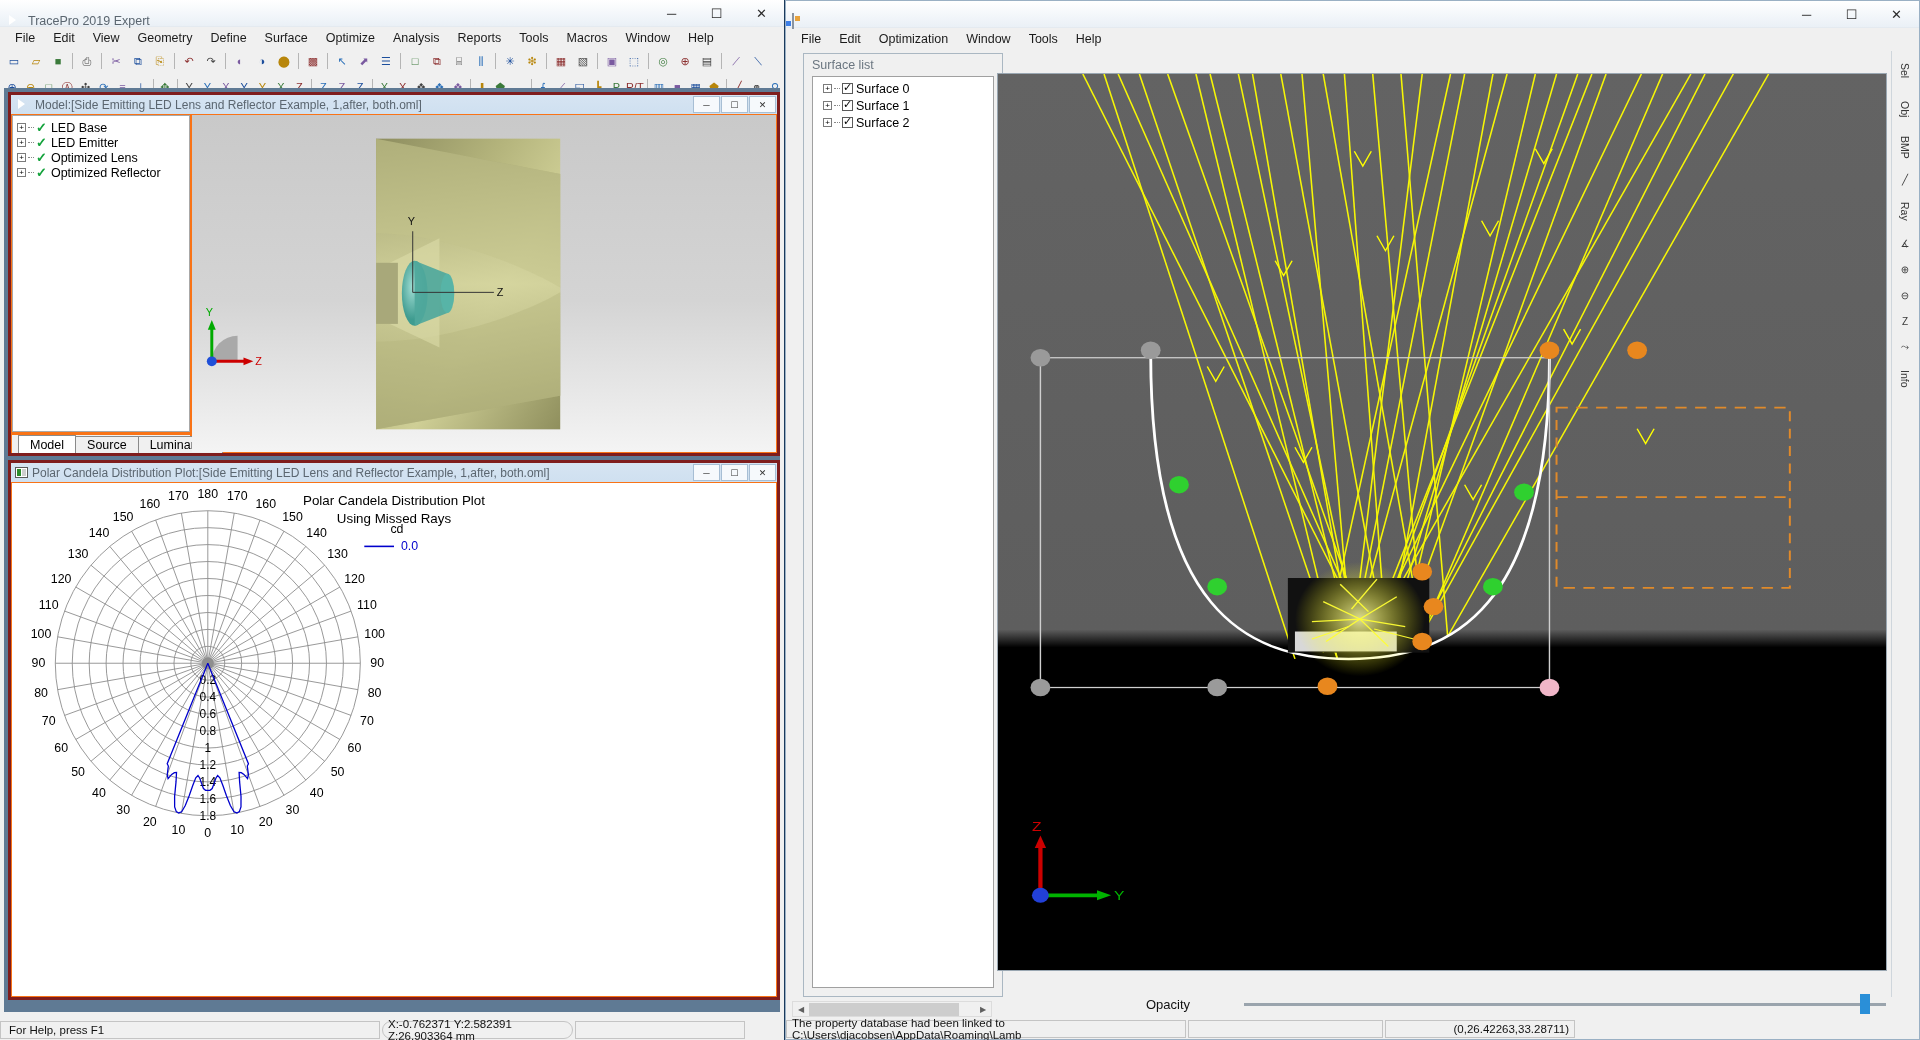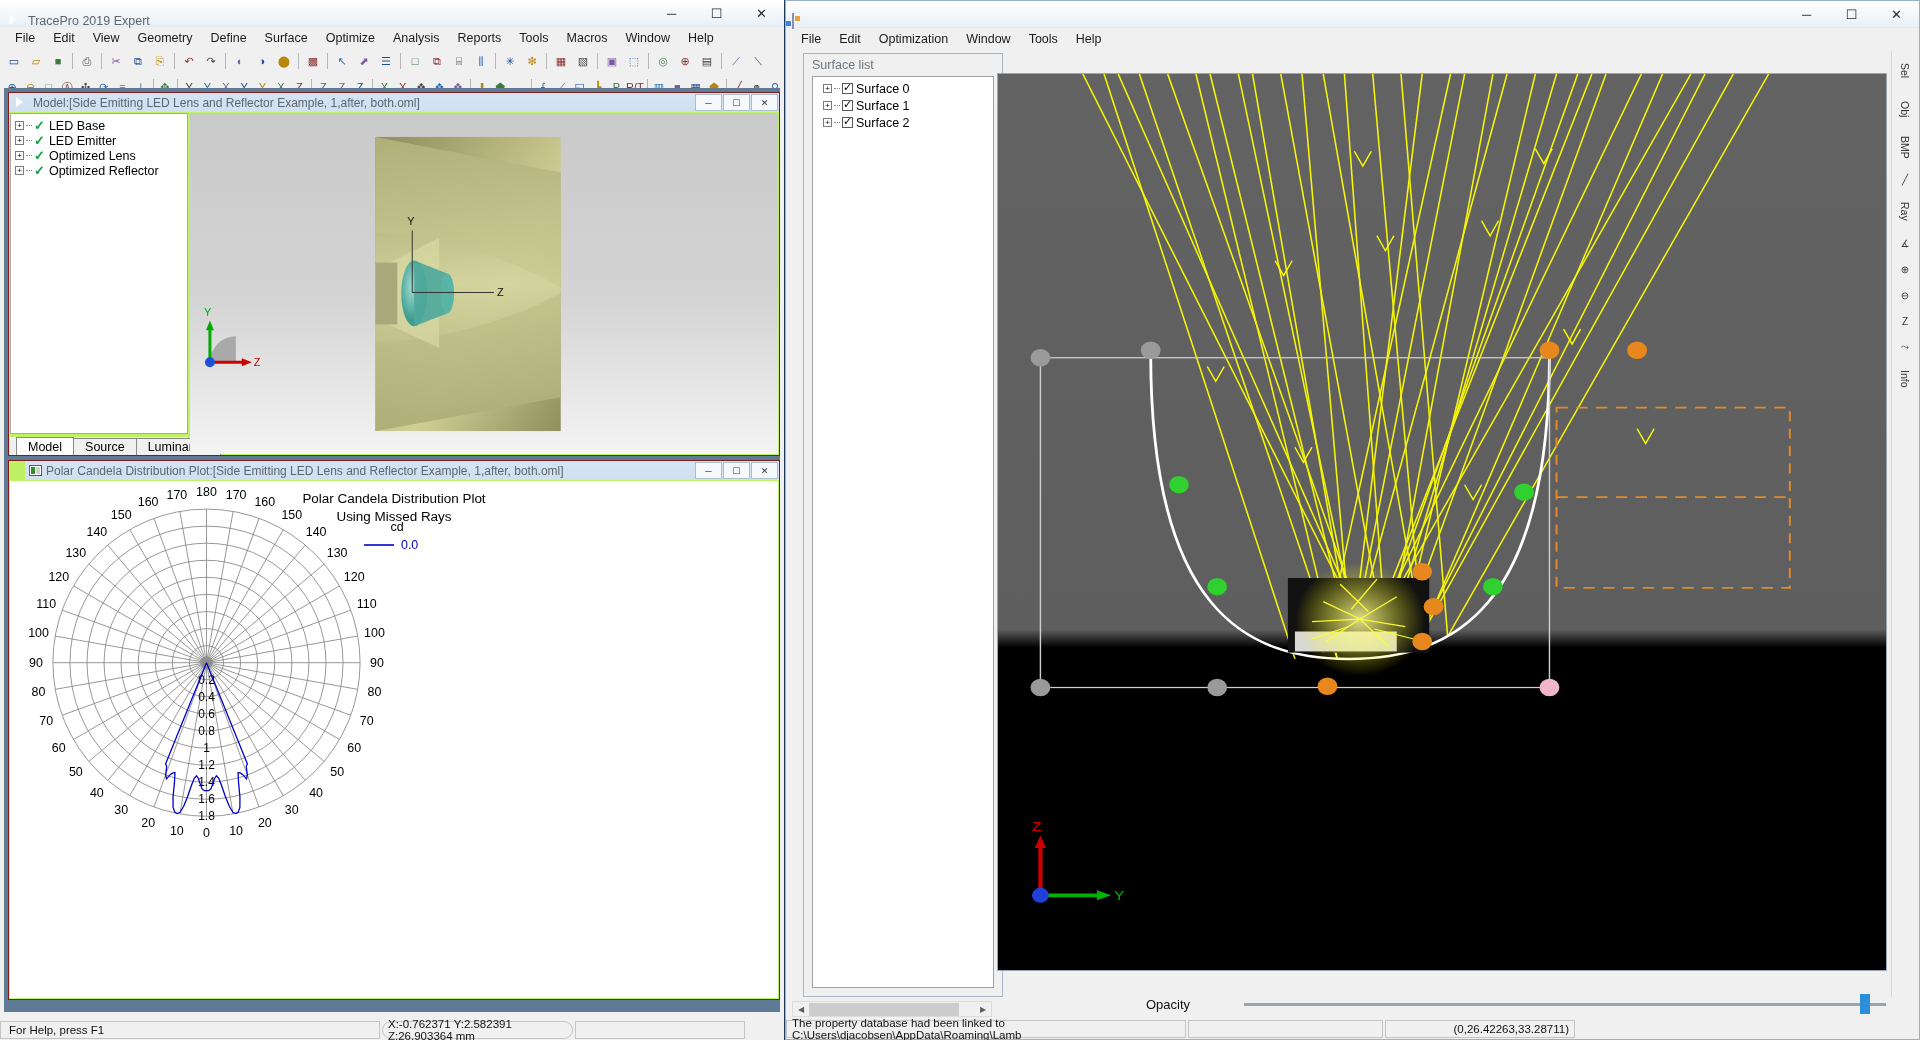--- a/index.html
+++ b/index.html
@@ -60,21 +60,21 @@
     width:22px; height:22px; display:flex; align-items:center; justify-content:center;
     position:relative; font-size:11px;
   }
   .tsep { width:7px; height:20px; position:relative; }
   .tsep:after { content:""; position:absolute; left:3px; top:2px; bottom:2px; width:1px; background:#b5b5b5; }
 
   
   .mdi { position:absolute; left:4px; top:88px; right:4px; bottom:28px; background:#5f7a94; }
 
   .child {
-    position:absolute; background:#bef264; border:1px solid #7f1d1d;
+    position:absolute; background:#f97316; border:3px solid #7f1d1d;
   }
   .child-title {
     height:19px; display:flex; align-items:center;
     background:linear-gradient(#d6e4f2,#cfe0f0);
     padding-left:4px; color:#5b6670; font-size:12px; white-space:nowrap; overflow:hidden;
   }
   .child-btns { margin-left:auto; display:flex; }
   .cbtn {
     width:27px; height:17px; margin-right:1px; display:flex; align-items:center; justify-content:center;
     background:#f6f9fc; border:1px solid #a7bed4; font-size:9px; color:#333;
@@ -360,21 +360,21 @@
           <polygon points="20,208 16,218 24,218" fill="#0a0"></polygon>
           <line x1="20" y1="250" x2="56" y2="250" stroke="#c00" stroke-width="3"></line>
           <polygon points="62,250 52,246 52,254" fill="#c00"></polygon>
           <circle cx="20" cy="250" r="5" fill="#1f4fd8"></circle>
           <text x="14" y="204" font-size="11" fill="#0a0" font-family="Liberation Sans, sans-serif">Y</text>
           <text x="64" y="254" font-size="11" fill="#c00" font-family="Liberation Sans, sans-serif">Z</text>
         </svg>
       </div>
     </div>
 
-    <div class="child" style="left:4px; top:372px; width:772px; height:540px;padding-left:16px;">
+    <div class="child" style="left:4px; top:372px; width:772px; height:540px;">
       <div class="child-title">
         <span style="width:13px;height:11px;background:#fff;border:1px solid #5a5a5a;margin-right:4px;position:relative;display:inline-block">
           <span style="position:absolute;left:1px;top:1px;width:4px;height:7px;background:#2b8c2b"></span>
           <span style="position:absolute;left:6px;top:1px;width:4px;height:7px;background:#cfcfcf"></span>
         </span>
         <span>Polar Candela Distribution Plot:[Side Emitting LED Lens and Reflector Example, 1,after, both.oml]</span>
         <span class="child-btns">
           <span class="cbtn">─</span>
           <span class="cbtn">☐</span>
           <span class="cbtn">✕</span>

